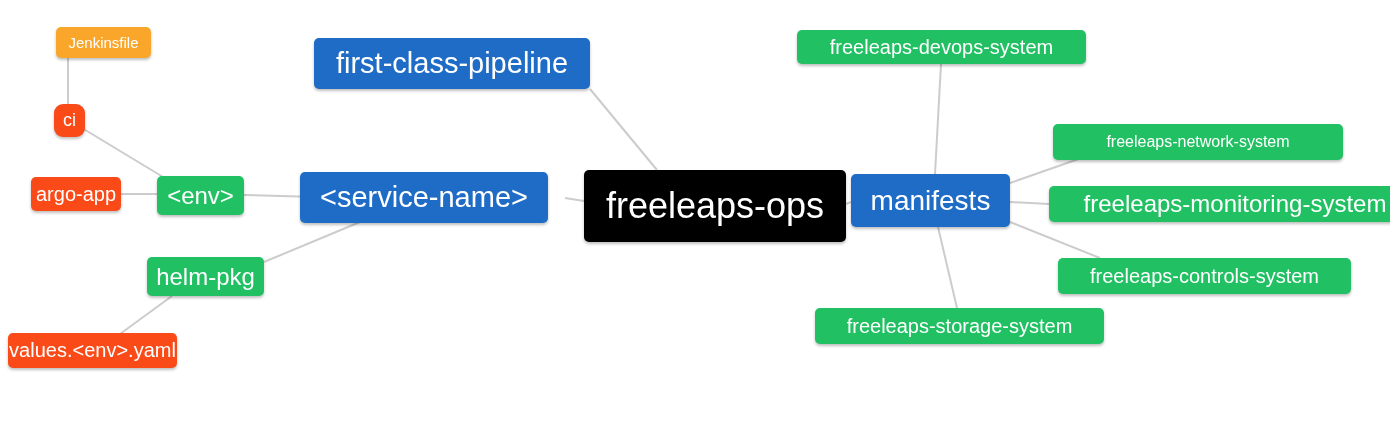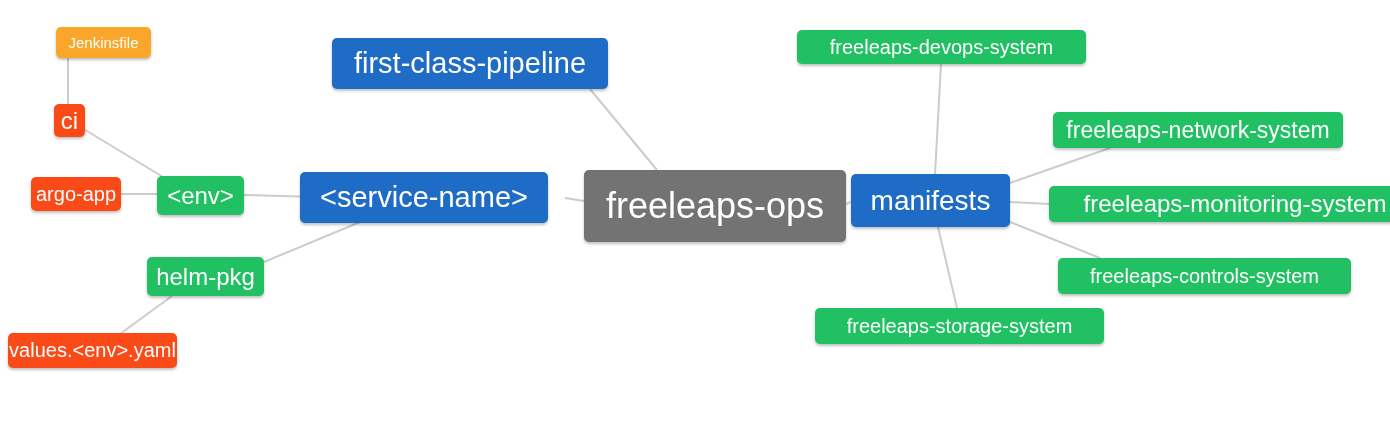--- a/index.html
+++ b/index.html
@@ -20,21 +20,21 @@
     white-space:nowrap;
     box-shadow:0 2px 3px rgba(0,0,0,0.25);
     box-sizing:border-box;
     cursor:pointer;
     user-select:none;
   }
   .blue  {background:#1e6cc5;}
   .green {background:#21c063;}
   .orange{background:#fa4a18;}
   .amber {background:#f9a62b;}
-  .dark  {background:#737373;}
+  .dark  {background:#000000;}
 </style>
 </head>
 <body>
 
 <div class="canvas">
 
   <svg class="edges" width="1390" height="421" viewBox="0 0 1390 421">
     <line x1="68" y1="58" x2="68" y2="105"></line>
     <line x1="82" y1="128" x2="168" y2="180"></line>
     <line x1="121" y1="194" x2="157" y2="194"></line>
@@ -46,41 +46,41 @@
     <line x1="846" y1="204" x2="851" y2="202"></line>
     <line x1="935" y1="174" x2="941" y2="64"></line>
     <line x1="1010" y1="183" x2="1110" y2="148"></line>
     <line x1="1010" y1="202" x2="1049" y2="204"></line>
     <line x1="1010" y1="222" x2="1100" y2="258"></line>
     <line x1="938" y1="227" x2="957" y2="308"></line>
   </svg>
 
   <div class="node amber" style="left:20px;top:27px;width:95px;height:31px;font-size:15px;margin-left:36px;">Jenkinsfile</div>
 
-  <div class="node orange" style="left:54px;top:104px;width:31px;height:33px;font-size:24px;">ci</div>
+  <div class="node orange" style="left:54px;top:104px;width:31px;height:33px;font-size:18px;border-radius:9px;">ci</div>
 
   <div class="node orange" style="left:31px;top:177px;width:90px;height:34px;font-size:20px;">argo-app</div>
 
   <div class="node green" style="left:157px;top:176px;width:87px;height:39px;font-size:24px;">&lt;env&gt;</div>
 
   <div class="node green" style="left:147px;top:257px;width:117px;height:39px;font-size:24px;">helm-pkg</div>
 
   <div class="node orange" style="left:8px;top:333px;width:169px;height:35px;font-size:20px;">values.&lt;env&gt;.yaml</div>
 
-  <div class="node blue" style="left:332px;top:38px;width:276px;height:51px;font-size:29px;">first-class-pipeline</div>
+  <div class="node blue" style="left:314px;top:38px;width:276px;height:51px;font-size:29px;">first-class-pipeline</div>
 
   <div class="node blue" style="left:300px;top:172px;width:248px;height:51px;font-size:29px;">&lt;service-name&gt;</div>
 
   <div class="node dark" style="left:584px;top:170px;width:262px;height:72px;font-size:36px;">freeleaps-ops</div>
 
   <div class="node blue" style="left:851px;top:174px;width:159px;height:53px;font-size:28px;">manifests</div>
 
   <div class="node green" style="left:797px;top:30px;width:289px;height:34px;font-size:20px;">freeleaps-devops-system</div>
 
-  <div class="node green" style="left:1053px;top:112px;width:290px;height:36px;font-size:23px;">freeleaps-network-system</div>
+  <div class="node green" style="left:1053px;top:124px;width:290px;height:36px;font-size:16px;">freeleaps-network-system</div>
 
   <div class="node green" style="left:1049px;top:186px;width:372px;height:36px;font-size:24px;">freeleaps-monitoring-system</div>
 
   <div class="node green" style="left:1058px;top:258px;width:293px;height:36px;font-size:20px;">freeleaps-controls-system</div>
 
   <div class="node green" style="left:815px;top:308px;width:289px;height:36px;font-size:20px;">freeleaps-storage-system</div>
 
 </div>
 
 </body></html>

